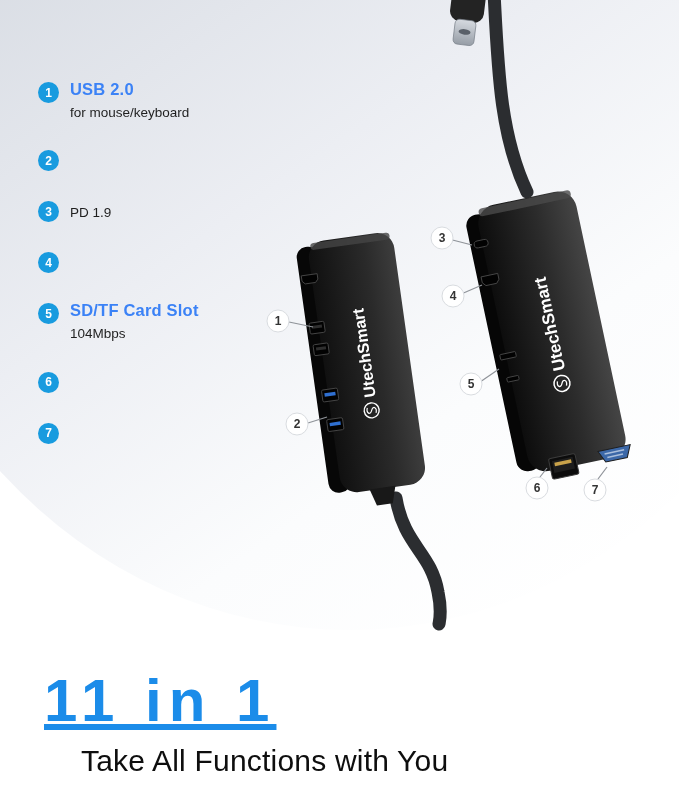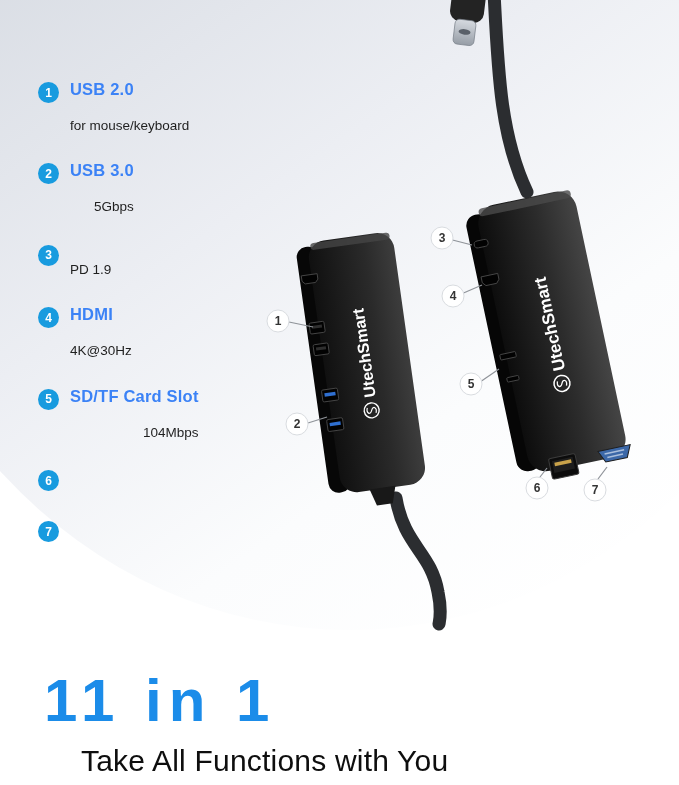--- a/index.html
+++ b/index.html
@@ -19,26 +19,27 @@
   .features { position:absolute; left:38px; top:80px; display:flex; flex-direction:column; gap:28px; z-index:3; }
   .feature { display:flex; align-items:flex-start; }
   .badge {
     width:21px; height:21px; border-radius:50%;
     background:var(--badge-blue,#189bdf); color:#fff;
     font-size:12px; font-weight:bold;
     display:flex; align-items:center; justify-content:center;
     margin-right:11px; margin-top:2px; flex:0 0 auto;
   }
   .ftitle { font-size:16.5px; font-weight:bold; color:#3b82f6; letter-spacing:.2px; line-height:1.15; }
-  .fsub   { font-size:13.5px; color:#1f1f1f; margin-top:19px; line-height:1.15;text-align:right; }
+  .fsub   { font-size:13.5px; color:#1f1f1f; margin-top:6px; line-height:1.15; }
 
   .headline {
     position:absolute; left:44px; top:666px; z-index:3;
     font-size:60px; font-weight:bold; letter-spacing:7px;
     color:var(--headline-blue,#1b8ce9);
+    text-decoration:underline;
   }
   .subheadline {
     position:absolute; left:44px; top:744px; z-index:3;
     font-size:30px; font-weight:400; color:#0e0e0e; letter-spacing:.2px;margin-left:37px;
   }
 
   .usb3-tab { fill:var(--usb3-blue,#2f6fd0); }
   .vga-body { fill:var(--vga-blue,#3c68a8); }
   .callout-line { stroke:#8f9399; stroke-width:1.2; }
   .callout-circle { fill:#ffffff; stroke:#d9dce0; stroke-width:1; }
@@ -164,37 +165,29 @@
   <div class="features">
     <div class="feature">
       <span class="badge">1</span>
       <div>
         <div class="ftitle">USB 2.0</div>
         <div class="fsub">for mouse/keyboard</div>
       </div>
     </div>
     <div class="feature">
       <span class="badge">2</span>
-      <div>
-        <div class="ftitle">USB 3.0</div>
-        <div class="fsub">5Gbps</div>
-      </div>
     </div>
     <div class="feature">
       <span class="badge">3</span>
       <div>
         <div class="fsub">PD 1.9</div>
       </div>
     </div>
     <div class="feature">
       <span class="badge">4</span>
-      <div>
-        <div class="ftitle">HDMI</div>
-        <div class="fsub">4K@30Hz</div>
-      </div>
     </div>
     <div class="feature">
       <span class="badge">5</span>
       <div>
         <div class="ftitle">SD/TF Card Slot</div>
         <div class="fsub">104Mbps</div>
       </div>
     </div>
     <div class="feature">
       <span class="badge">6</span>

